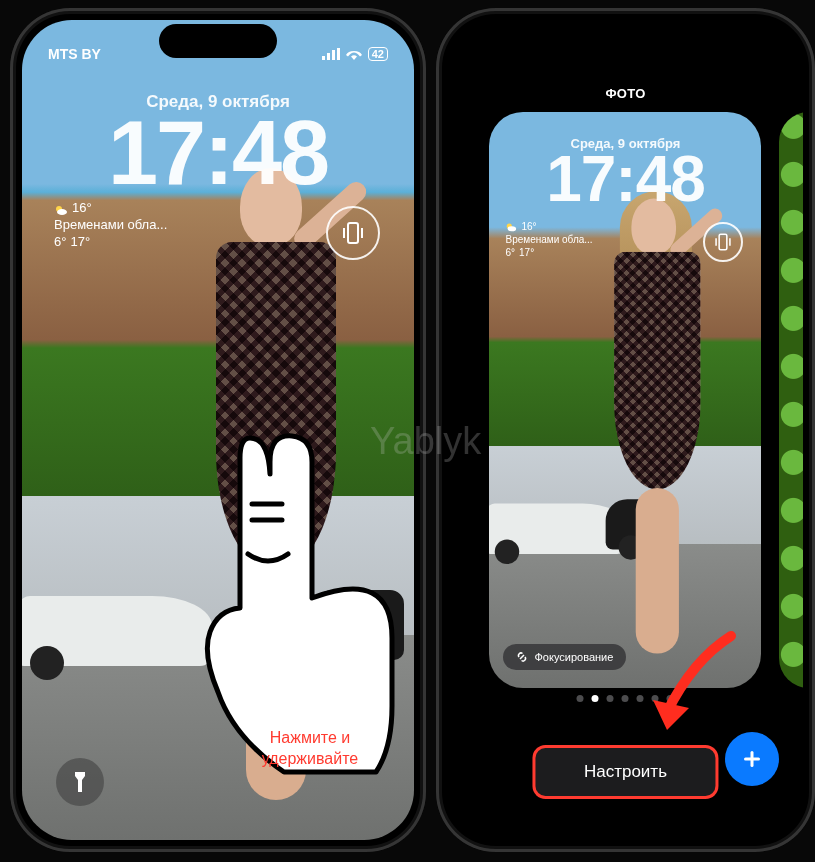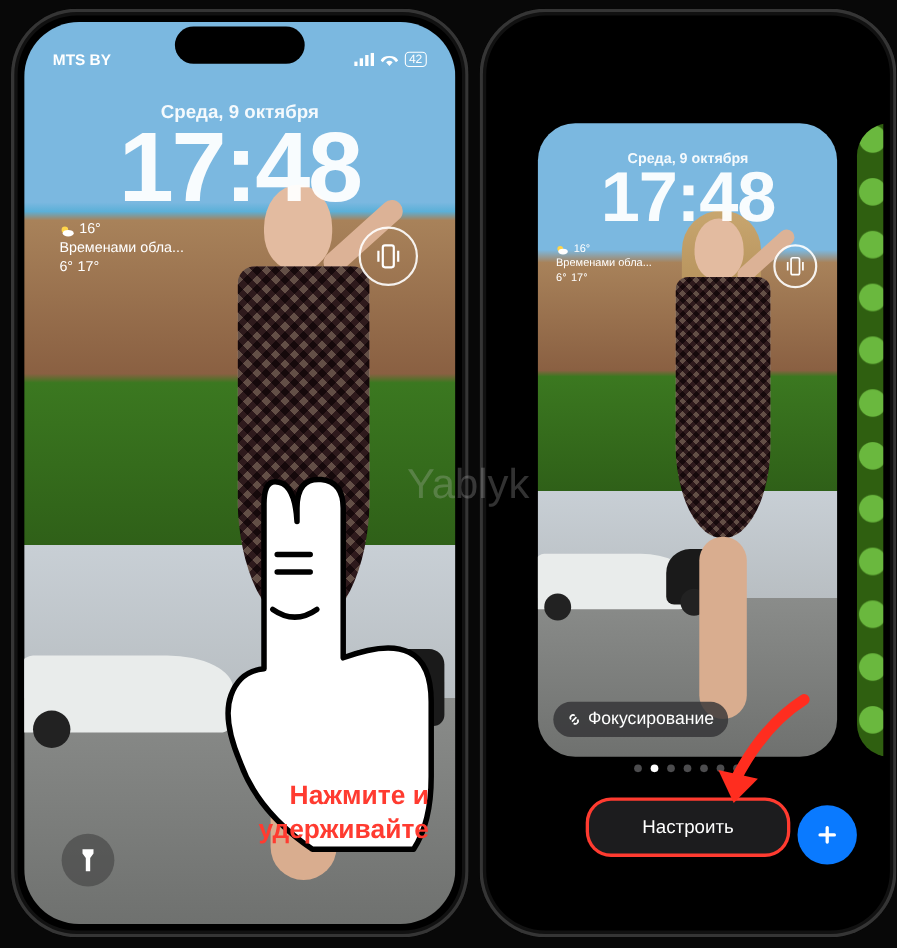--- a/index.html
+++ b/index.html
@@ -70,21 +70,21 @@
     padding: 0 26px;
     color: #fff;
     font-size: 14px;
     font-weight: 600;
     z-index: 40;
   }
   .status-right { display: flex; align-items: center; gap: 6px; }
   .status-right svg { fill: #fff; }
   .battery {
     display: flex; align-items: center; gap: 1px;
-    font-size: 11px; font-weight: 400;
+    font-size: 11px; font-weight: 700;
     border: 1px solid #fff; border-radius: 4px;
     padding: 0 3px;
   }
   .lock-date {
     position: absolute;
     top: 72px;
     width: 100%;
     text-align: center;
     color: rgba(255,255,255,0.92);
     font-size: 17px;
@@ -208,24 +208,24 @@
     top: 418px;
     left: 188px;
     z-index: 100;
   }
   .press-label {
     position: absolute;
     bottom: 92px;
     left: 230px;
     width: 160px;
     color: #ff3b30;
-    font-size: 24px;
-    font-weight: 700;
+    font-size: 16px;
+    font-weight: 400;
     line-height: 1.3;
-    text-align: right;
+    text-align: center;
     z-index: 120;
   }
   
   .customize-screen {
     position: relative;
     width: 100%;
     height: 100%;
     background: #000;
   }
   .photo-label {
@@ -261,21 +261,21 @@
   .wallpaper-card .person { transform: scale(0.72); transform-origin: top left; top: 52px; left: 92px; }
   .wallpaper-card .cars { transform: scale(0.72); transform-origin: left center; bottom: 100px; }
   .focus-pill {
     position: absolute;
     bottom: 18px;
     left: 14px;
     padding: 7px 13px;
     background: rgba(50,50,52,0.8);
     border-radius: 18px;
     color: #fff;
-    font-size: 16px;
+    font-size: 11px;
     display: flex;
     align-items: center;
     gap: 6px;
   }
   .next-wall {
     position: absolute;
     top: 92px;
     right: -6px;
     width: 30px;
     height: 576px;
@@ -291,29 +291,29 @@
     bottom: 138px;
     left: 50%;
     transform: translateX(-50%);
     display: flex;
     gap: 8px;
   }
   .dot { width: 7px; height: 7px; border-radius: 50%; background: #4c4c4e; }
   .dot.active { background: #fff; }
   .customize-btn {
     position: absolute;
-    bottom: 64px;
+    bottom: 44px;
     left: 50%;
     transform: translateX(-50%);
     padding: 14px 48px;
     background: #1c1c1e;
     color: #fff;
     font-size: 17px;
     font-weight: 500;
-    border-radius: 20px;
+    border-radius: 10px;
     box-shadow: 0 0 0 3px #ff3b30;
   }
   .add-btn {
     position: absolute;
     bottom: 54px;
     right: 24px;
     width: 54px;
     height: 54px;
     border-radius: 50%;
     background: #0a7aff;
@@ -415,20 +415,21 @@
 </svg>
 <div class="press-label">
   <span>Нажмите и</span><br>
   <span>удерживайте</span>
 </div>
 
 <div class="phone phone-right">
   <div class="notch"></div>
   <div class="screen">
     <div class="customize-screen">
+      <div class="photo-label">ФОТО</div>
 
       <div class="wallpaper-card">
         <div class="cars">
             <div class="car-w"></div>
             <div class="car-b"></div>
           </div>
         <div class="person">
             <div class="p-hair"></div>
             <div class="p-head"></div>
             <div class="p-arm"></div>

